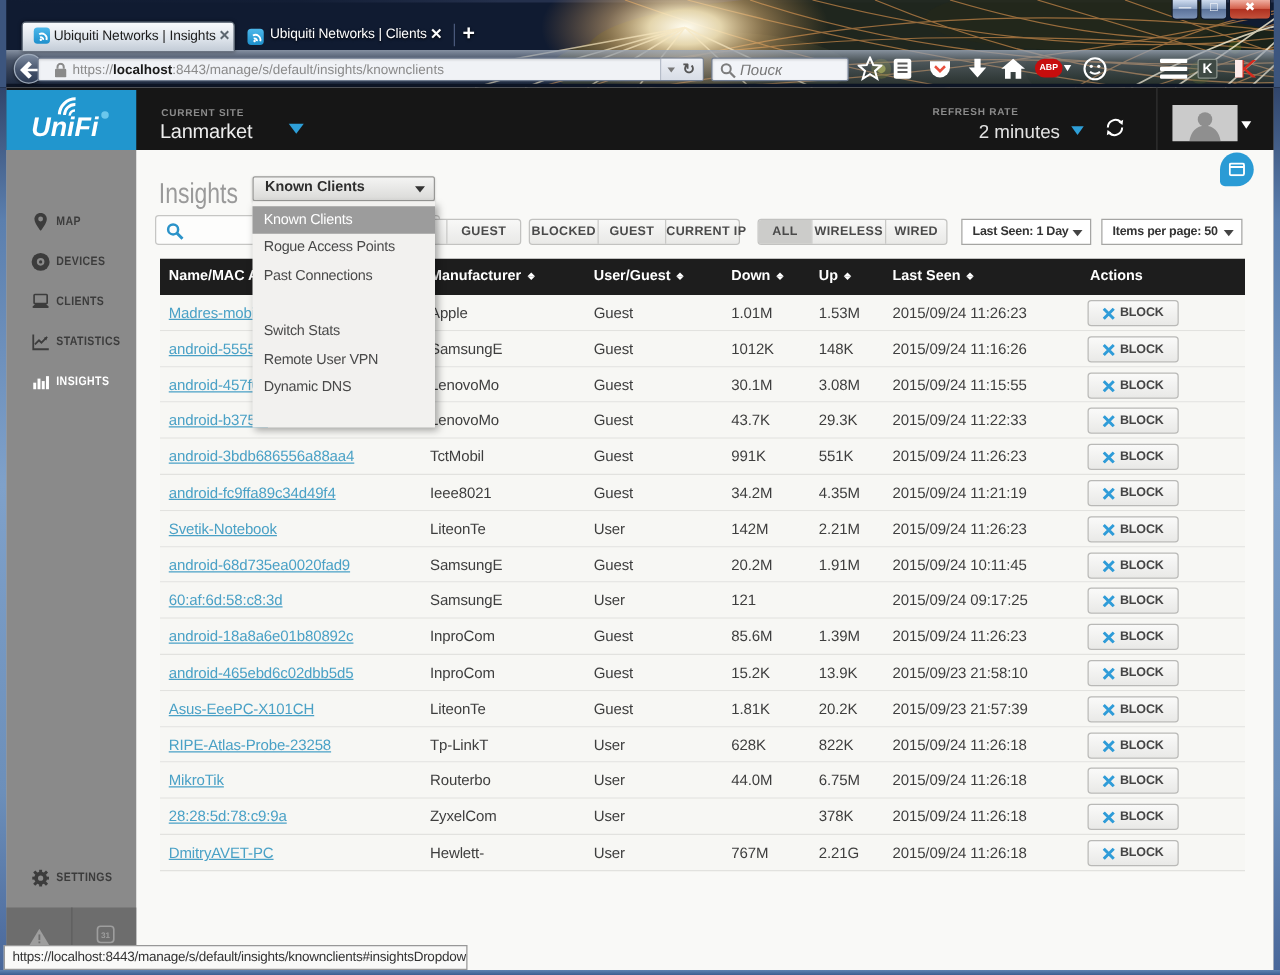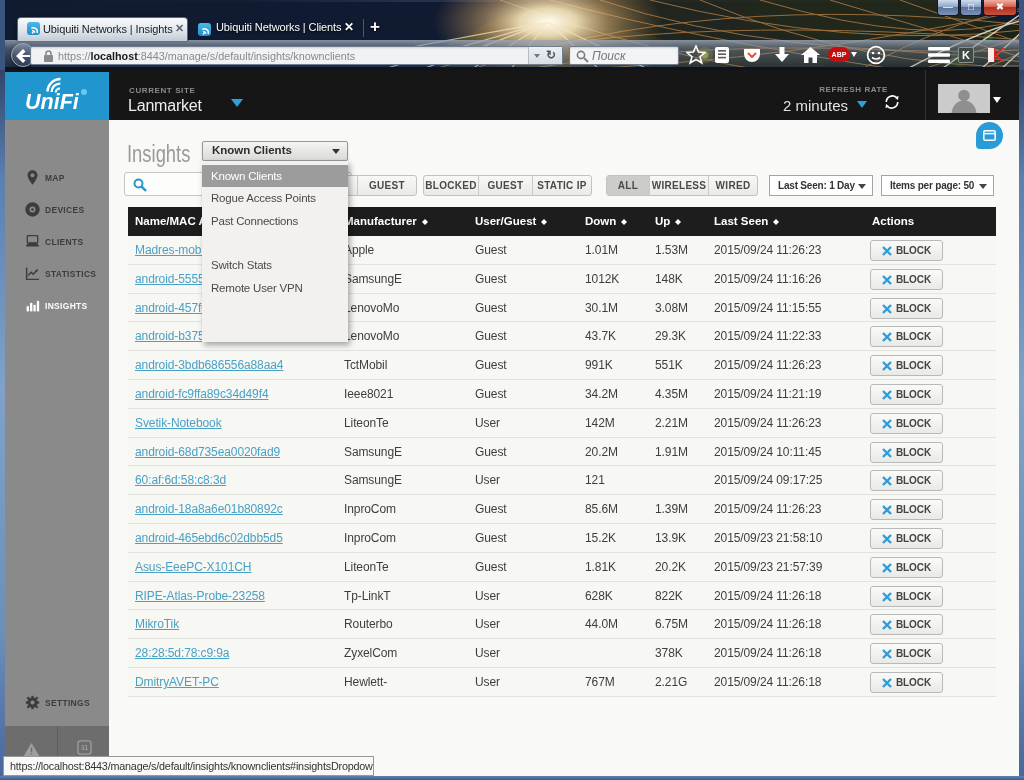--- a/index.html
+++ b/index.html
@@ -34,21 +34,21 @@
 #urlbtns{position:absolute;left:497px;top:0;width:34px;height:17px;background:linear-gradient(180deg,#eceff4,#d8dde6);border-left:1px solid #b6bdc9}
 #searchbox{left:569px;top:46px;width:110px;height:19px;background:#f2f4f8;border:1px solid #707c90;border-radius:2px;box-shadow:inset 0 1px 2px rgba(0,0,0,.15)}
 #searchtxt{position:absolute;left:22px;top:2px;font-size:12px;font-style:italic;color:#777}
 
 #page{left:5px;top:70px;width:1014px;height:706px;background:#f9f9f7}
 #apphead{left:0;top:0;width:1014px;height:50px;background:#161616}
 #logo{left:0;top:2px;width:104px;height:48px;background:#2196ce}
 #cursite{left:124px;top:16px;font-size:8px;font-weight:bold;letter-spacing:.6px;color:#8b8b8b}
 #sitename{left:123px;top:27px;font-size:16px;color:#ededed;letter-spacing:-.2px}
 #sitecaret{left:226px;top:29px;width:0;height:0;border:6px solid transparent;border-top:8px solid #2e9fd8}
-#refrate{left:748px;top:15px;width:135px;text-align:right;font-size:8px;font-weight:bold;letter-spacing:.6px;color:#8b8b8b}
+#refrate{left:708px;top:15px;width:135px;text-align:center;font-size:8px;font-weight:bold;letter-spacing:.6px;color:#8b8b8b}
 #refmin{left:708px;top:27px;width:135px;text-align:right;font-size:15px;color:#e3e3e3}
 #refcaret{left:852px;top:31px;width:0;height:0;border:5px solid transparent;border-top:7px solid #2e9fd8}
 #hsep{left:920px;top:0;width:1px;height:50px;background:#323232}
 #avatar{left:933px;top:14px;width:52px;height:29px;background:#c9c9c9;overflow:hidden}
 #avcaret{left:988px;top:27px;width:0;height:0;border:4px solid transparent;border-top:6px solid #fff}
 
 #sidebar{left:0;top:50px;width:104px;height:656px;background:#8a8a8a;overflow:hidden}
 .sbitem{left:0;width:104px;height:32px;color:#3c3c3c;font-size:10.5px;font-weight:bold;letter-spacing:.4px}
 .sbitem .lab{position:absolute;left:40px;top:11px;font-size:9.8px;transform:scaleX(.86);transform-origin:0 0;white-space:nowrap}
 .sbitem svg{position:absolute;left:19px;top:8px;width:17px;height:17px}
@@ -371,21 +371,21 @@
             <path d="M8.6 8.6 L13 13" stroke="#2b93c9" stroke-width="2.4"></path>
           </svg>
         </div>
 <div class="abs grp" id="grpA">
           <div class="seg" style="width:66px">USERS</div>
           <div class="seg" style="width:59px">GUEST</div>
         </div>
 <div class="abs grp" id="grpB">
           <div class="seg" style="width:54px">BLOCKED</div>
           <div class="seg" style="width:54px">GUEST</div>
-          <div class="seg" style="width:59px">STATIC IP</div>
+          <div class="seg" style="width:59px">CURRENT IP</div>
         </div>
 <div class="abs grp" id="grpC">
           <div class="seg on" style="width:42px">ALL</div>
           <div class="seg" style="width:59px">WIRELESS</div>
           <div class="seg" style="width:49px">WIRED</div>
         </div>
 <div class="abs sel" id="selseen">Last Seen: 1 Day<span class="car"></span></div>
 <div class="abs sel" id="selitems">Items per page: 50<span class="car"></span></div>
 <div class="abs" id="tbl">
 <div id="thead">
@@ -574,20 +574,21 @@
               </svg><span style="position:static;padding-left:14px">BLOCK</span></div>
           </div>
 </div>
 <div class="abs" id="ddsel">Known Clients<span class="car"></span></div>
 <div class="abs" id="ddlist">
 <div class="it on" style="top:4px">Known Clients</div>
 <div class="it" style="top:26.3px">Rogue Access Points</div>
 <div class="it" style="top:48.6px">Past Connections</div>
 <div class="it" style="top:93.2px">Switch Stats</div>
 <div class="it" style="top:115.5px">Remote User VPN</div>
+<div class="it" style="top:137.8px">Dynamic DNS</div>
 </div>
 </div>
   <div class="abs" id="chat">
         <svg style="position:absolute;left:7px;top:8px" width="13" height="11" viewBox="0 0 13 11">
           <rect x="0.8" y="0.8" width="11.4" height="9.4" rx="1.2" fill="none" stroke="#fff" stroke-width="1.5"></rect>
           <path d="M1 3.6 H12" stroke="#fff" stroke-width="1.5"></path>
         </svg>
       </div>
 </div>
 <div class="abs" id="bL"></div>

